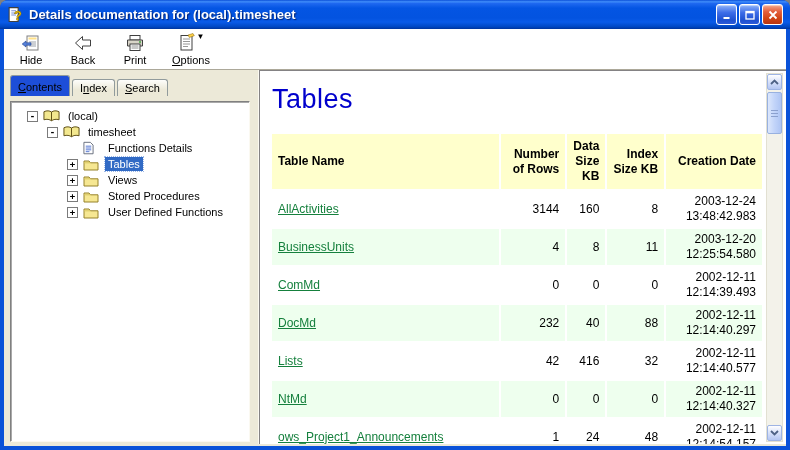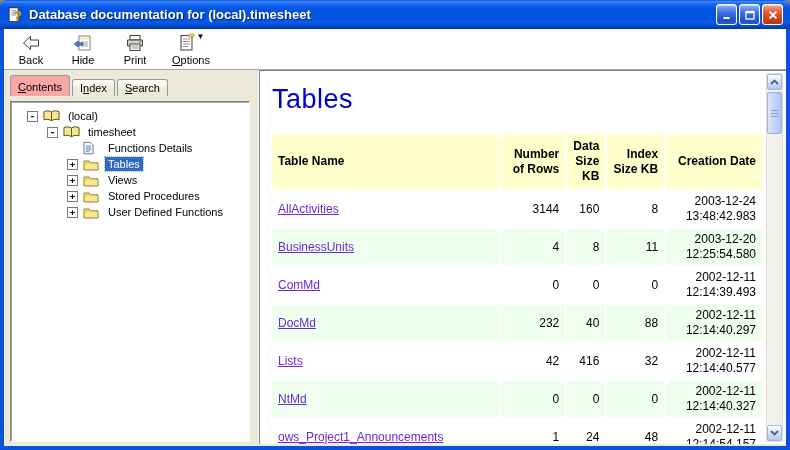--- a/index.html
+++ b/index.html
@@ -57,21 +57,21 @@
   .panels{ flex:1; display:flex; overflow:hidden; padding-bottom:2px; }
 
   .left-panel{ width:248px; flex:none; display:flex; flex-direction:column; padding:5px 0 0 4px; }
   .tabs{ display:flex; align-items:flex-end; padding-left:2px; height:21px; flex:none; }
   .tab{
     border:1px solid #919B9C; border-bottom:none; border-radius:3px 3px 0 0;
     background:linear-gradient(180deg,#FDFDFB,#ECE9D8 60%);
     font-size:11px; padding:2px 7px 2px; margin-right:2px; height:17px;
     font-family:inherit; cursor:pointer; color:#000;
   }
-  .tab.active{ height:21px; padding-top:4px; background:#fca5a5; position:relative; z-index:2; }
+  .tab.active{ height:21px; padding-top:4px; background:#1d4ed8; position:relative; z-index:2; }
 
   .tree-box{
     flex:1; margin:5px 2px 2px 2px; background:#fff; overflow:hidden;
     border:1px solid #808080; border-right-color:#FBF9F1; border-bottom-color:#FBF9F1;
     box-shadow:inset 1px 1px 0 rgba(64,64,64,.45);
     padding:6px 2px; font-size:11px;
   }
   .tree-row{ display:flex; align-items:center; height:16px; white-space:nowrap; cursor:default; }
   .tree-row.lvl0{ padding-left:14px; }
   .tree-row.lvl1{ padding-left:34px; }
@@ -104,21 +104,21 @@
     padding:5px 6px; vertical-align:middle; line-height:15px;
   }
   .datatable th.c-name{ text-align:left; width:228px; }
   .datatable th.c-rows{ width:64px; }
   .datatable th.c-data{ width:20px; }
   .datatable th.c-index{ width:57px; }
   .datatable th.c-date{ width:96px; }
   .datatable td{ padding:3px 6px; text-align:right; vertical-align:middle; line-height:15px; background:#fff; }
   .datatable td.c-name{ text-align:left; }
   .datatable tr.alt td{ background:#EEFFEE; }
-  .datatable a{ color:#6d28d9; }
+  .datatable a{ color:#15803d; }
 
   
   .scrollbar{
     position:absolute; top:2px; right:3px; bottom:2px; width:17px;
     background:#F3F2EA; border:1px solid #E2E0D2;
   }
   .sb-btn{
     position:absolute; left:0; width:15px; height:16px; padding:0; cursor:pointer;
     background:linear-gradient(180deg,#FEFEFF,#C9D6F7 70%,#B4C6F2);
     border:1px solid #9EB4E4; border-radius:2px;
@@ -144,21 +144,21 @@
   <div class="titlebar">
     <span style="display:flex;">
       <svg width="17" height="17" viewBox="0 0 16 16">
         <path d="M2 1.5 h8.5 v13 h-8.5 z" fill="#FFFFFF" stroke="#404040"></path>
         <line x1="4" y1="4.5" x2="8.5" y2="4.5" stroke="#7A8FD4"></line>
         <line x1="4" y1="6.5" x2="8.5" y2="6.5" stroke="#7A8FD4"></line>
         <line x1="4" y1="8.5" x2="8.5" y2="8.5" stroke="#7A8FD4"></line>
         <text x="6.5" y="13.5" font-size="12" font-weight="bold" fill="#FFCC00" stroke="#8A6D00" stroke-width="0.5">?</text>
       </svg>
     </span>
-    <span class="title-text">Database documentation for (local).timesheet</span>
+    <span class="title-text">Details documentation for (local).timesheet</span>
     <span class="tb-buttons">
       <button class="tb-btn">
         <svg width="10" height="10" viewBox="0 0 10 10">
             <line x1="1.5" y1="8" x2="7.5" y2="8" stroke="#fff" stroke-width="2"></line>
           </svg>
       </button>
       <button class="tb-btn">
         <svg width="10" height="10" viewBox="0 0 10 10">
             <rect x="1" y="1.5" width="8" height="7.5" fill="none" stroke="#fff" stroke-width="1.3"></rect>
             <line x1="1" y1="2.3" x2="9" y2="2.3" stroke="#fff" stroke-width="2"></line>
@@ -168,40 +168,40 @@
         <svg width="10" height="10" viewBox="0 0 10 10">
             <path d="M1.5 1.5 L8.5 8.5 M8.5 1.5 L1.5 8.5" stroke="#fff" stroke-width="1.8"></path>
           </svg>
       </button>
     </span>
   </div>
 
   <div class="inner">
 
     <div class="toolbar">
-      <button class="tool-btn">
-        <span class="ticon">
-          <svg width="20" height="20" viewBox="0 0 20 20">
-            <path d="M2.5 10 L9.5 3.5 L9.5 7 L17.5 7 L17.5 13 L9.5 13 L9.5 16.5 Z" fill="#FFFFFF" stroke="#404040"></path>
-          </svg>
-        </span>
-        <span class="tlabel">Back</span>
-      </button>
       <button class="tool-btn">
         <span class="ticon">
           <svg width="20" height="20" viewBox="0 0 20 20">
             <rect x="6" y="3" width="11" height="14" fill="#FFFFFF" stroke="#808080"></rect>
             <rect x="7.5" y="4.5" width="8" height="2" fill="#FFE28A"></rect>
             <line x1="8" y1="9" x2="15" y2="9" stroke="#9AA0A8"></line>
             <line x1="8" y1="11" x2="15" y2="11" stroke="#9AA0A8"></line>
             <line x1="8" y1="13" x2="15" y2="13" stroke="#9AA0A8"></line>
             <path d="M10 9.8 L5 9.8 L5 8 L1.2 11 L5 14 L5 12.2 L10 12.2 Z" fill="#5580D8" stroke="#1D3E8F" stroke-width="0.6"></path>
           </svg>
         </span>
         <span class="tlabel">Hide</span>
+      </button>
+      <button class="tool-btn">
+        <span class="ticon">
+          <svg width="20" height="20" viewBox="0 0 20 20">
+            <path d="M2.5 10 L9.5 3.5 L9.5 7 L17.5 7 L17.5 13 L9.5 13 L9.5 16.5 Z" fill="#FFFFFF" stroke="#404040"></path>
+          </svg>
+        </span>
+        <span class="tlabel">Back</span>
       </button>
       <button class="tool-btn">
         <span class="ticon">
           <svg width="20" height="20" viewBox="0 0 20 20">
             <rect x="5" y="2.5" width="10" height="4.5" fill="#fff" stroke="#404040"></rect>
             <path d="M2.5 7 h15 v6 h-15 z" fill="#D8D4C8" stroke="#404040"></path>
             <circle cx="15" cy="9" r="0.9" fill="#30A030"></circle>
             <rect x="5" y="11" width="10" height="6.5" fill="#fff" stroke="#404040"></rect>
             <line x1="6.5" y1="13" x2="13.5" y2="13" stroke="#909090"></line>
             <line x1="6.5" y1="15" x2="13.5" y2="15" stroke="#909090"></line>

